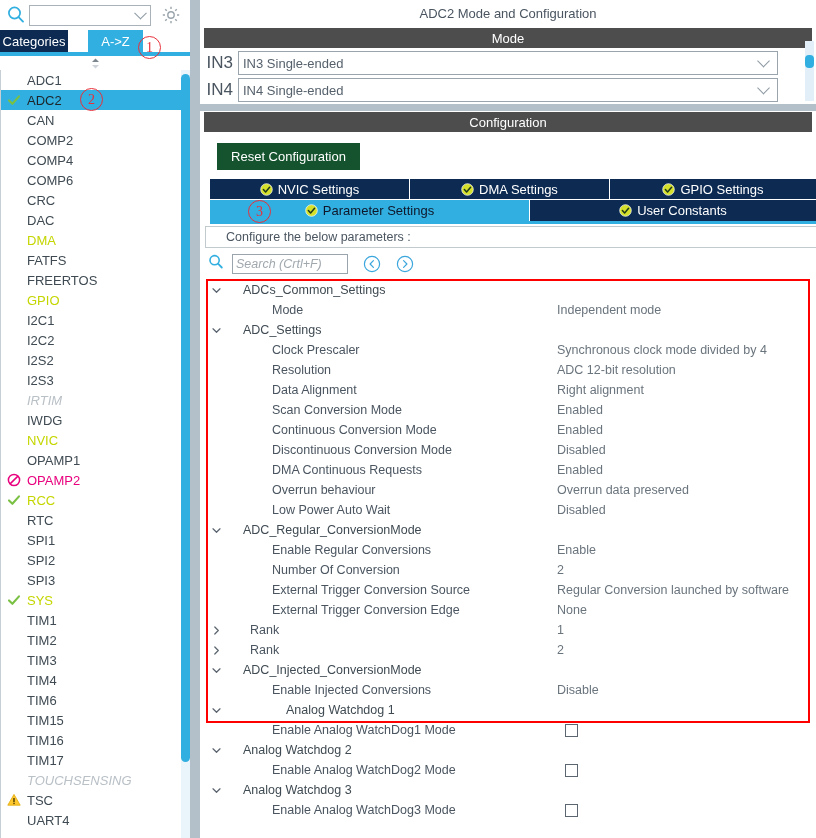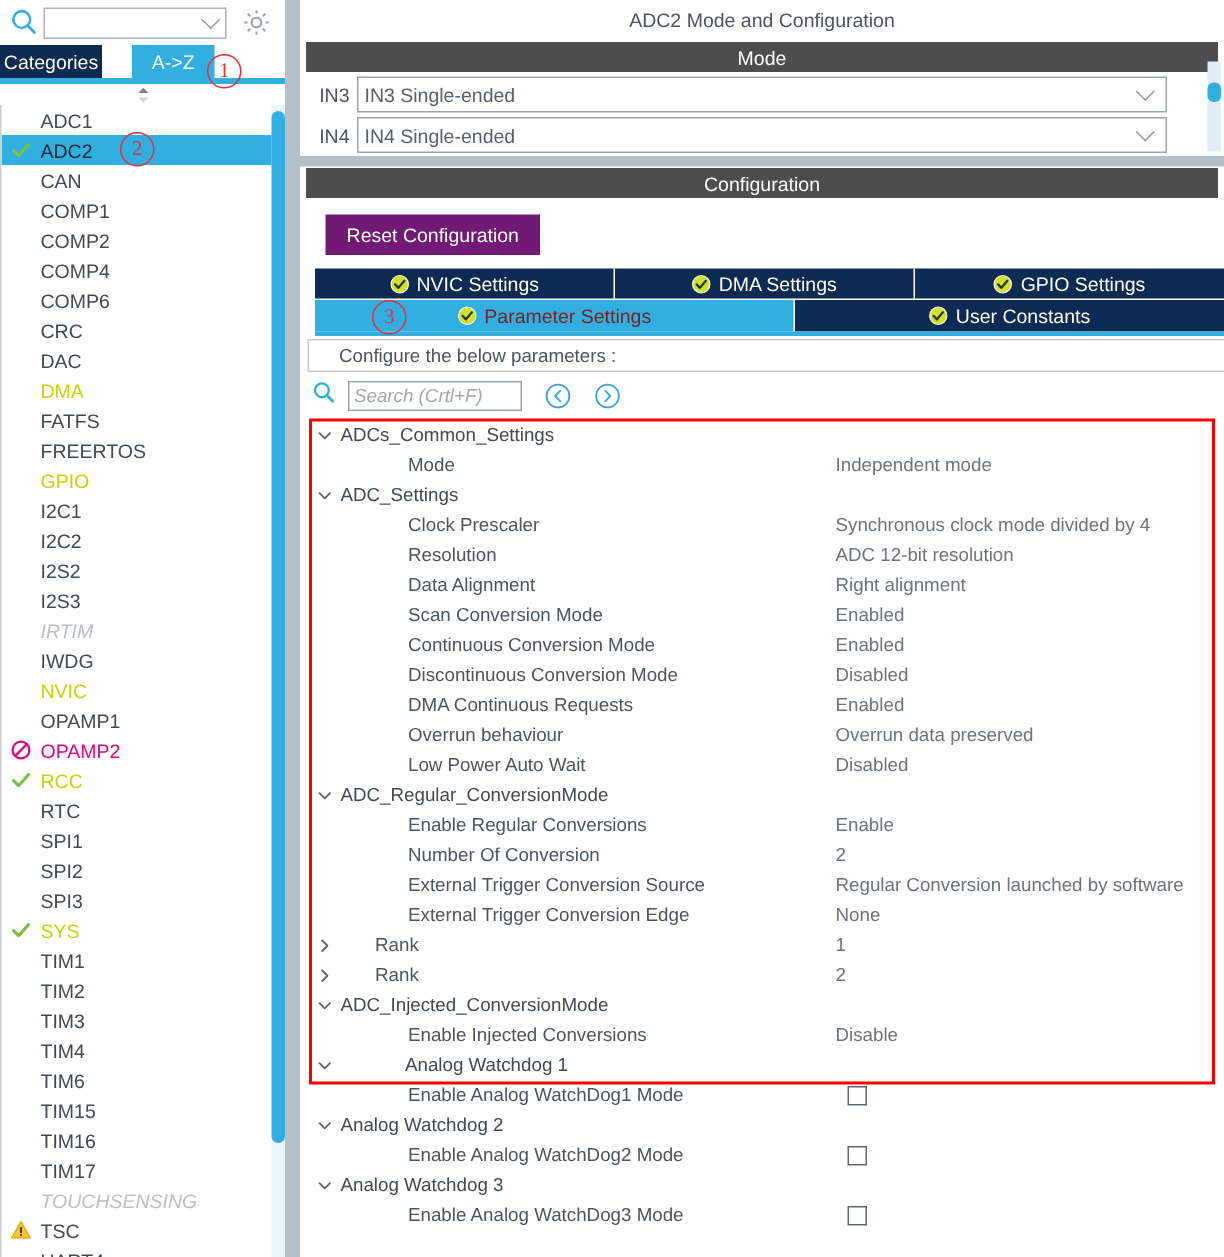--- a/index.html
+++ b/index.html
@@ -118,21 +118,21 @@
     position: absolute; left: 4px; top: 28px; width: 608px; height: 20px;
     background: #4d4d4d; color: #ffffff; font-size: 13px;
     display: flex; align-items: center; justify-content: center;
   }
   .mode-row {
     position: absolute; left: 4px; height: 26px; display: flex; align-items: center;
   }
   #mode-row-in3 { top: 50px; }
   #mode-row-in4 { top: 77px; }
   .mode-label {
-    width: 34px; text-align: right; font-size: 13px; color: #4a5560;
+    width: 34px; text-align: right; font-size: 17px; color: #4a5560;
     padding-right: 5px;
   }
   .mode-select {
     width: 540px; height: 24px; border: 1px solid #9aa4ac; background: #fff;
     position: relative; display: flex; align-items: center;
     font-size: 13px; color: #56616c; padding-left: 4px;
   }
   .sel-caret {
     position: absolute; right: 9px; top: 50%; width: 9px; height: 9px;
     border-right: 1.5px solid #8e9aa3; border-bottom: 1.5px solid #8e9aa3;
@@ -142,41 +142,41 @@
     position: absolute; left: 0; top: 104px; width: 616px; height: 7px;
     background: #b4c0c9;
   }
   #config-bar {
     position: absolute; left: 4px; top: 112px; width: 608px; height: 20px;
     background: #4d4d4d; color: #ffffff; font-size: 13px;
     display: flex; align-items: center; justify-content: center;
   }
   #reset-btn {
     position: absolute; left: 217px; top: 143px; width: 143px; height: 27px;
-    background: #701a75; color: #ffffff; border: 0;
+    background: #14532d; color: #ffffff; border: 0;
     font-family: "Liberation Sans", sans-serif; font-size: 13px;
     display: flex; align-items: center; justify-content: center;
   }
 
   
   #tabrow1 {
     position: absolute; left: 210px; top: 179px; width: 606px; height: 20px;
     display: flex;
   }
   #tabrow2 {
     position: absolute; left: 210px; top: 200px; width: 606px; height: 21px;
     display: flex;
   }
   .cfg-tab {
     height: 100%; background: #0c2a52; color: #ffffff; font-size: 13px;
     display: flex; align-items: center; justify-content: center;
     border-right: 1px solid #ffffff; position: relative;
   }
   .cfg-tab:last-child { border-right: 0; }
-  .cfg-tab.active { background: #31afe0; color: #7f1d1d; align-items: center; }
+  .cfg-tab.active { background: #31afe0; color: #0f172a; align-items: center; }
   .check-badge {
     width: 13px; height: 13px; margin-right: 5px; flex: 0 0 13px;
   }
   #tab-underline {
     position: absolute; left: 210px; top: 221px; width: 606px; height: 3px;
     background: #31afe0;
   }
 
   #configure-note {
     position: absolute; left: 205px; top: 226px; width: 611px; height: 22px;
@@ -217,21 +217,21 @@
   }
   .p-row {
     height: 20px; display: flex; align-items: center;
     font-size: 12.5px; white-space: nowrap;
   }
   .p-twisty {
     width: 22px; flex: 0 0 22px; display: flex;
     align-items: center; justify-content: center;
   }
   .p-name { color: #3f4a52; }
-  .p-row.group .p-name { color: #3f4a52; }
+  .p-row.group .p-name { color: #3f4a52; margin-left: 16px; }
   .p-row.leaf .p-name { padding-left: 45px; color: #4a5560; }
   .p-row.subgroup .p-twisty { padding-left: 0; }
   .p-row.subgroup .p-name { padding-left: 23px; color: #4a5560; }
   .p-value {
     position: absolute; left: 352px; color: #6a747d; font-size: 12.5px;
   }
   .p-check {
     position: absolute; left: 360px; width: 13px; height: 13px;
     border: 1px solid #5c6670; background: #fff;
   }
@@ -308,24 +308,20 @@
           <span class="mi-icon">
             <svg width="14" height="14" viewBox="0 0 14 14">
               <path d="M2 7.4 L5.4 10.8 L12 3.4" fill="none" stroke="#7ac143" stroke-width="2.1" stroke-linecap="round" stroke-linejoin="round"></path>
             </svg>
           </span>
           <span class="mi-label">ADC2</span>
         </div>
         <div class="mod-item">
           <span class="mi-icon"></span>
           <span class="mi-label">CAN</span>
-        </div>
-        <div class="mod-item">
-          <span class="mi-icon"></span>
-          <span class="mi-label">COMP1</span>
         </div>
         <div class="mod-item">
           <span class="mi-icon"></span>
           <span class="mi-label">COMP2</span>
         </div>
         <div class="mod-item">
           <span class="mi-icon"></span>
           <span class="mi-label">COMP4</span>
         </div>
         <div class="mod-item">

